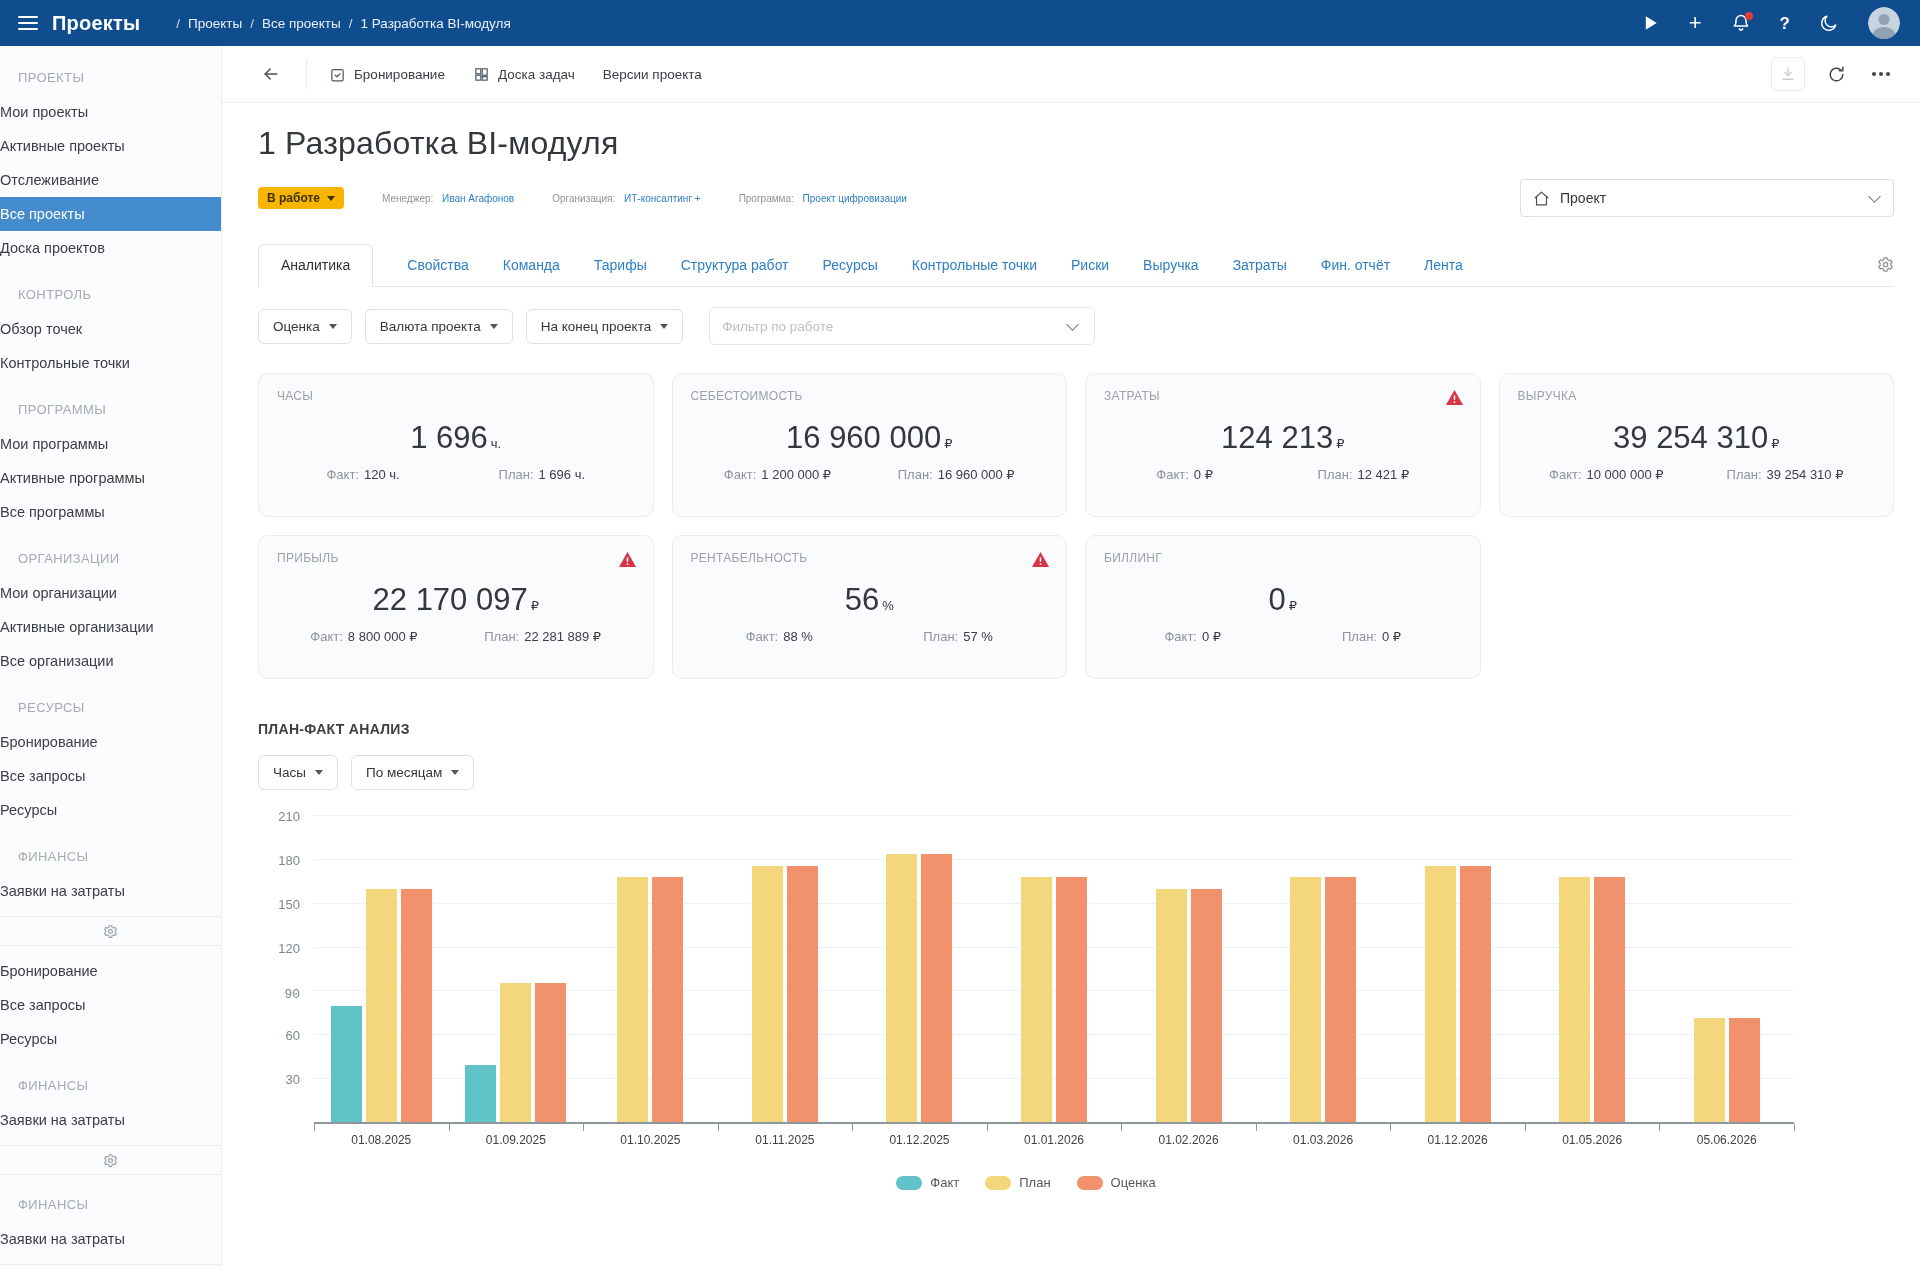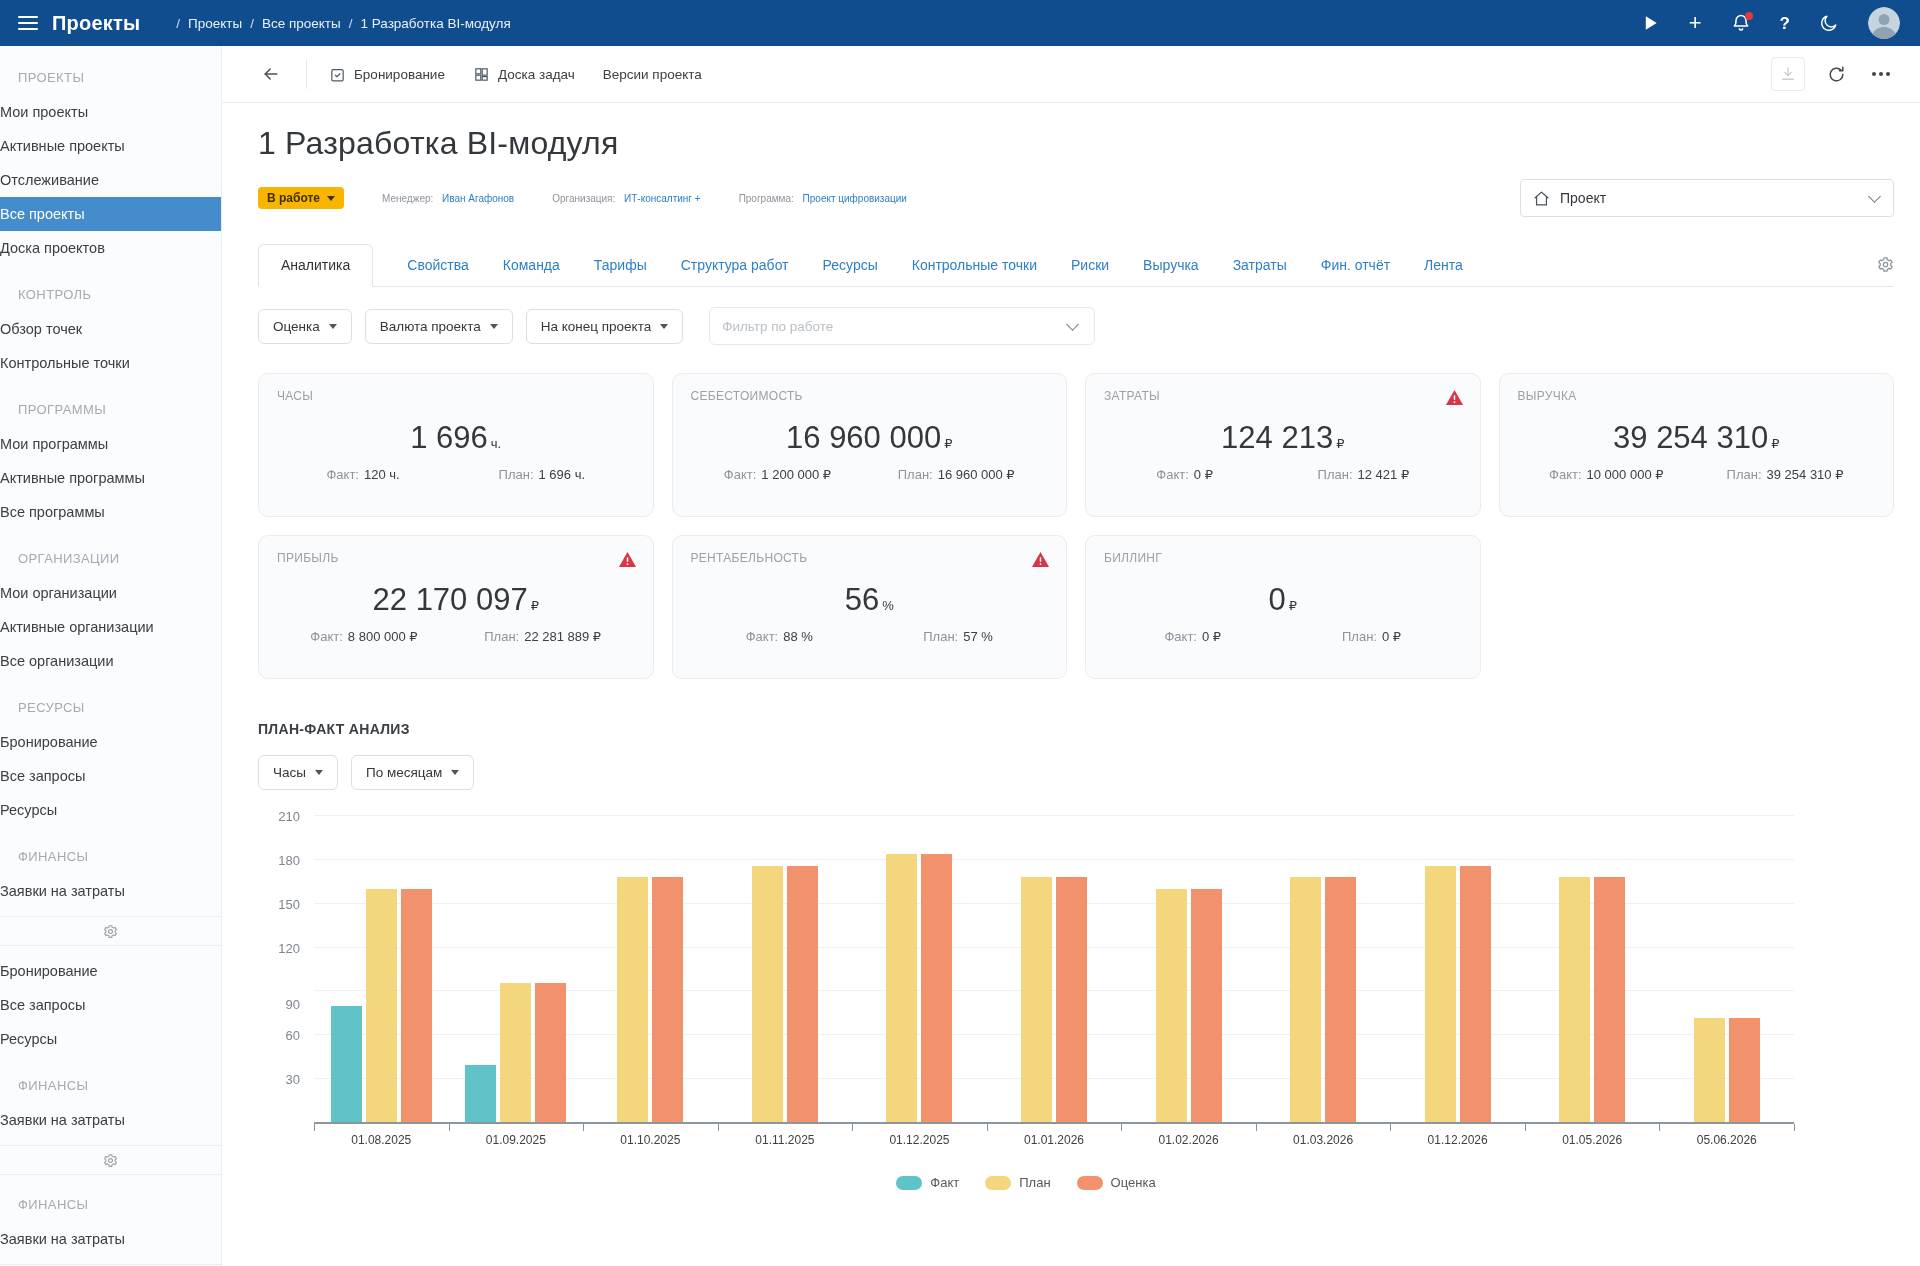--- a/index.html
+++ b/index.html
@@ -457,21 +457,21 @@
           <span>По месяцам</span>
           <span class="caret-dn"></span>
         </div>
       </div>
 
     <div class="chart-wrap">
       <div class="chart">
         <div class="y-axis" id="yAxis">
             <div class="y-lbl" style="bottom: 43.8571px;">30</div>
             <div class="y-lbl" style="bottom: 87.7143px;">60</div>
-            <div class="y-lbl" style="bottom: 119px;">90</div>
+            <div class="y-lbl" style="bottom: 129px; font-family: Liberation Mono, monospace;">90</div>
             <div class="y-lbl" style="bottom: 175.429px;">120</div>
             <div class="y-lbl" style="bottom: 219.286px;">150</div>
             <div class="y-lbl" style="bottom: 263.143px;">180</div>
             <div class="y-lbl" style="bottom: 307px;">210</div>
           </div>
         <div class="plot" id="plot">
           <div class="baseline"></div>
           <div class="gridline" style="bottom: 43.8571px;"></div>
             <div class="gridline" style="bottom: 87.7143px;"></div>
             <div class="gridline" style="bottom: 131.571px;"></div>

